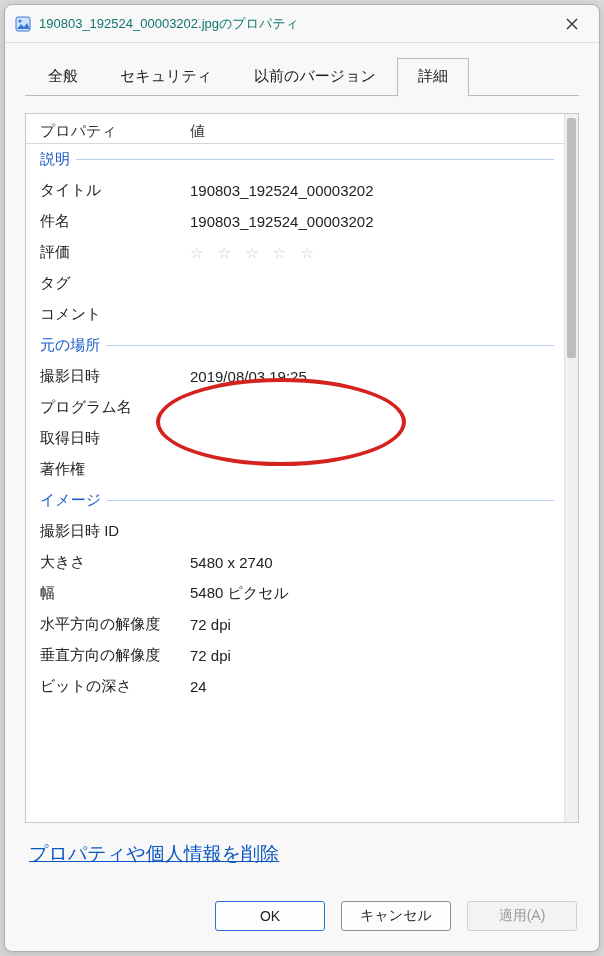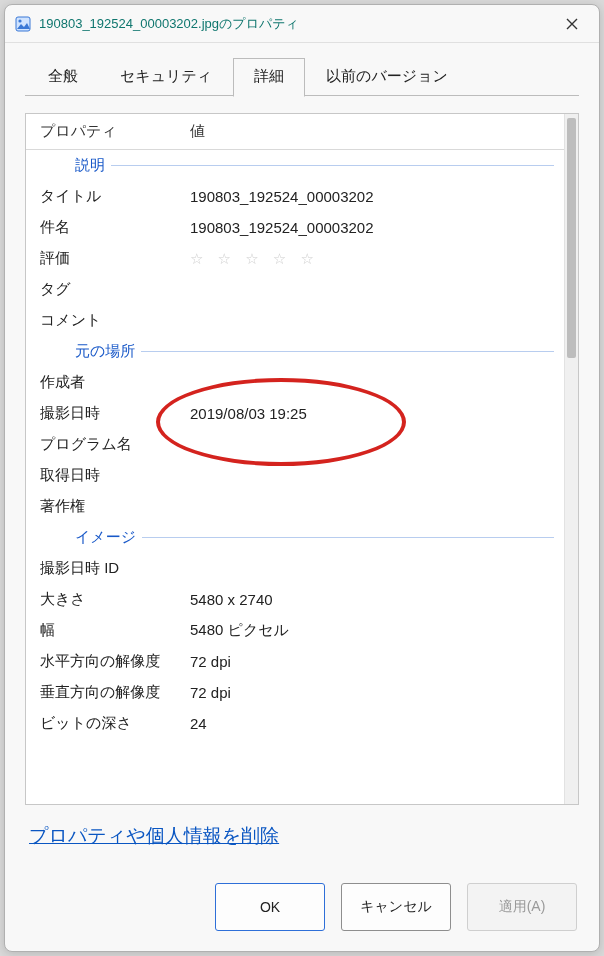--- a/index.html
+++ b/index.html
@@ -121,28 +121,28 @@
     font-size: 15px;
     vertical-align: middle;
     white-space: nowrap;
     overflow: hidden;
     text-overflow: ellipsis;
   }
   table.props th {
     font-weight: 400;
     color: #333;
     border-bottom: 1px solid #d9d9d9;
-    padding-top: 8px; padding-bottom: 8px;
+    padding-top: 8px; padding-bottom: 2px;
   }
   .section-row td {
     color: #1858c8;
     padding-top: 8px;
   }
   .section-line {
-    display: flex; align-items: center; gap: 6px; margin-left: 35px;
+    display: flex; align-items: center; gap: 6px;
   }
   .section-line .hr {
     flex: 1; height: 1px; background: #b8cdef;
   }
   .stars { color: #cfcfcf; letter-spacing: 5px; font-size: 18px; }
 
   
   .ellipse {
     position: absolute;
     border: 4px solid #d4231e;
@@ -164,21 +164,21 @@
 
   
   .buttons {
     display: flex;
     justify-content: flex-end;
     gap: 16px;
     padding: 18px 22px 20px 22px;
   }
   .btn {
     min-width: 110px;
-    height: 48px;
+    height: 30px;
     border: 1px solid #8e8e8e;
     background: #fdfdfd;
     font-size: 14px;
     border-radius: 3px;
     cursor: pointer;
     color: #222;
   }
   .btn.default { border-color: #2e6fd8; }
   .btn:disabled { color: #9a9a9a; border-color: #cfcfcf; background: #f3f3f3; cursor: default; }
 </style>
@@ -199,22 +199,22 @@
     <div class="close">
       <svg width="12" height="12" viewBox="0 0 12 12">
           <path d="M1 1 L11 11 M11 1 L1 11" stroke="#333" stroke-width="1.4"></path>
         </svg>
     </div>
   </div>
 
   <div class="tabs">
     <div class="tab">全般</div>
     <div class="tab">セキュリティ</div>
+    <div class="tab">以前のバージョン</div>
     <div class="tab active">詳細</div>
-    <div class="tab">以前のバージョン</div>
   </div>
   <div class="tabs-line"></div>
 
   <div class="content-wrap">
     <div class="prop-panel">
       <div class="prop-scroll">
 
         <div class="ellipse" style="left:130px; top:264px; width:250px; height:88px;"></div>
 
         <table class="props">
@@ -261,24 +261,20 @@
           <tr class="section-row">
                 <td colspan="2">
             <div class="section-line">
                     <span>元の場所</span>
                     <span class="hr"></span>
                   </div>
           </td>
               </tr>
 
           <tr>
-            <td>作成者</td>
-            <td></td>
-          </tr>
-          <tr>
             <td>撮影日時</td>
             <td>2019/08/03 19:25</td>
           </tr>
           <tr>
             <td>プログラム名</td>
             <td></td>
           </tr>
           <tr>
             <td>取得日時</td>
             <td></td>

